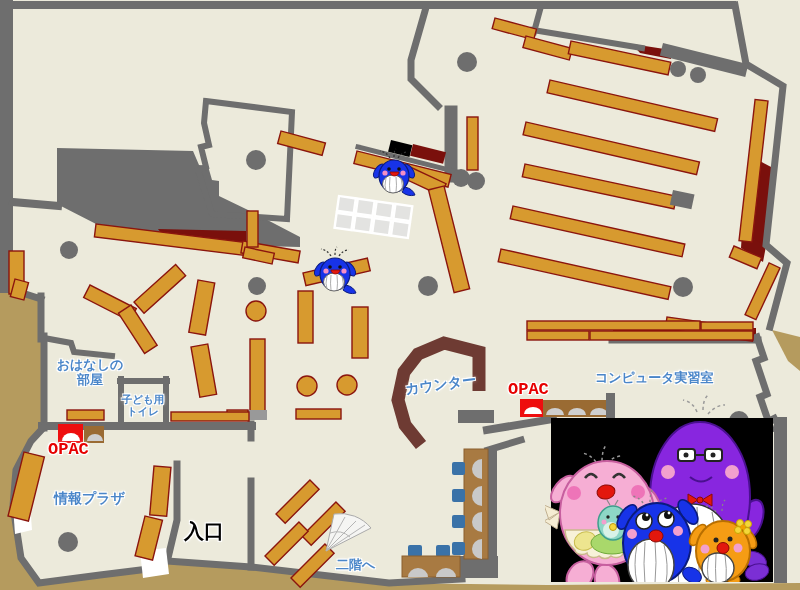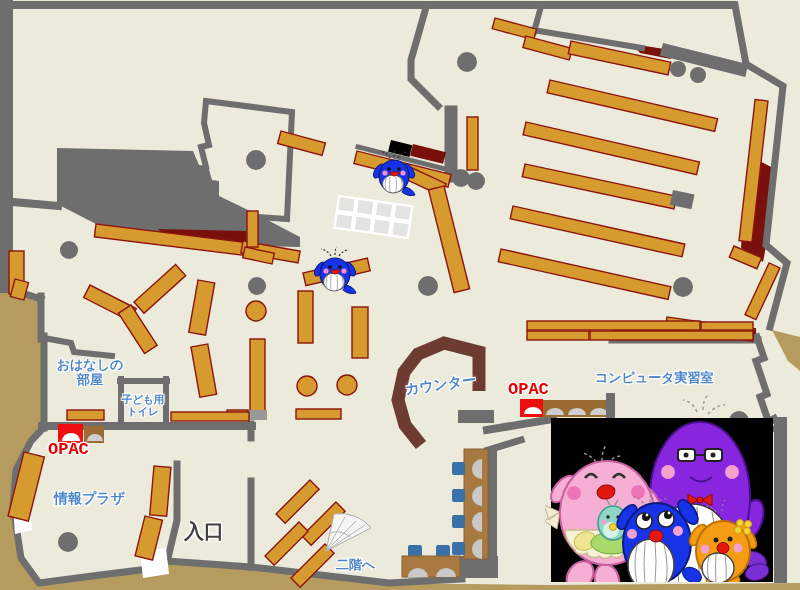--- a/index.html
+++ b/index.html
@@ -7,21 +7,21 @@
   #stage{position:relative;width:800px;height:590px;overflow:hidden;
          font-family:Liberation Mono, monospace;}
   #stage svg{position:absolute;left:0;top:0;}
   .map-label{position:absolute;font-weight:bold;color:#4a86c9;line-height:1.15;
     white-space:pre-line;text-align:center;
     text-shadow:-1px -1px 0 #fff,1px -1px 0 #fff,-1px 1px 0 #fff,1px 1px 0 #fff,0 0 4px #fff;}
   .lbl-ohanashi{left:46px;top:359px;width:88px;font-size:13px;}
   .lbl-toilet{left:114px;top:394px;width:58px;font-size:10.5px;}
   .lbl-opac-left{left:48px;top:440px;font-size:17px;color:#e60000;}
   .lbl-joho{left:54px;top:491px;font-size:14px;}
-  .lbl-entrance{left:184px;top:521px;font-size:20px;color:#404040;}
+  .lbl-entrance{left:184px;top:521px;font-size:20px;color:#000000;}
   .lbl-nikai{left:336px;top:531px;font-size:13px;margin-top:28px;}
   .lbl-counter{left:405px;top:377px;font-size:14px;transform:rotate(-8deg);}
   .lbl-opac-right{left:508px;top:380px;font-size:17px;color:#e60000;}
   .lbl-computer{left:595px;top:372px;font-size:13px;}
 </style>
 </head>
 <body>
 
 <div id="stage">
 <svg width="800" height="590" viewBox="0 0 800 590">

